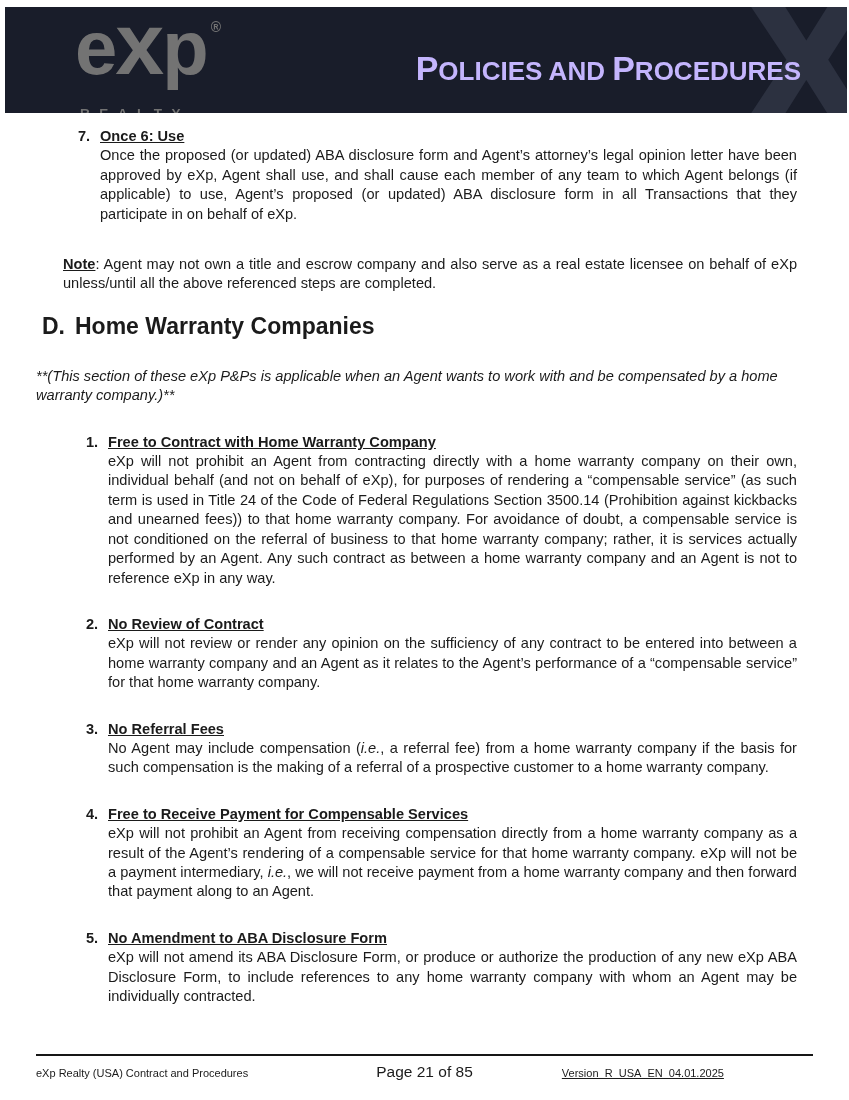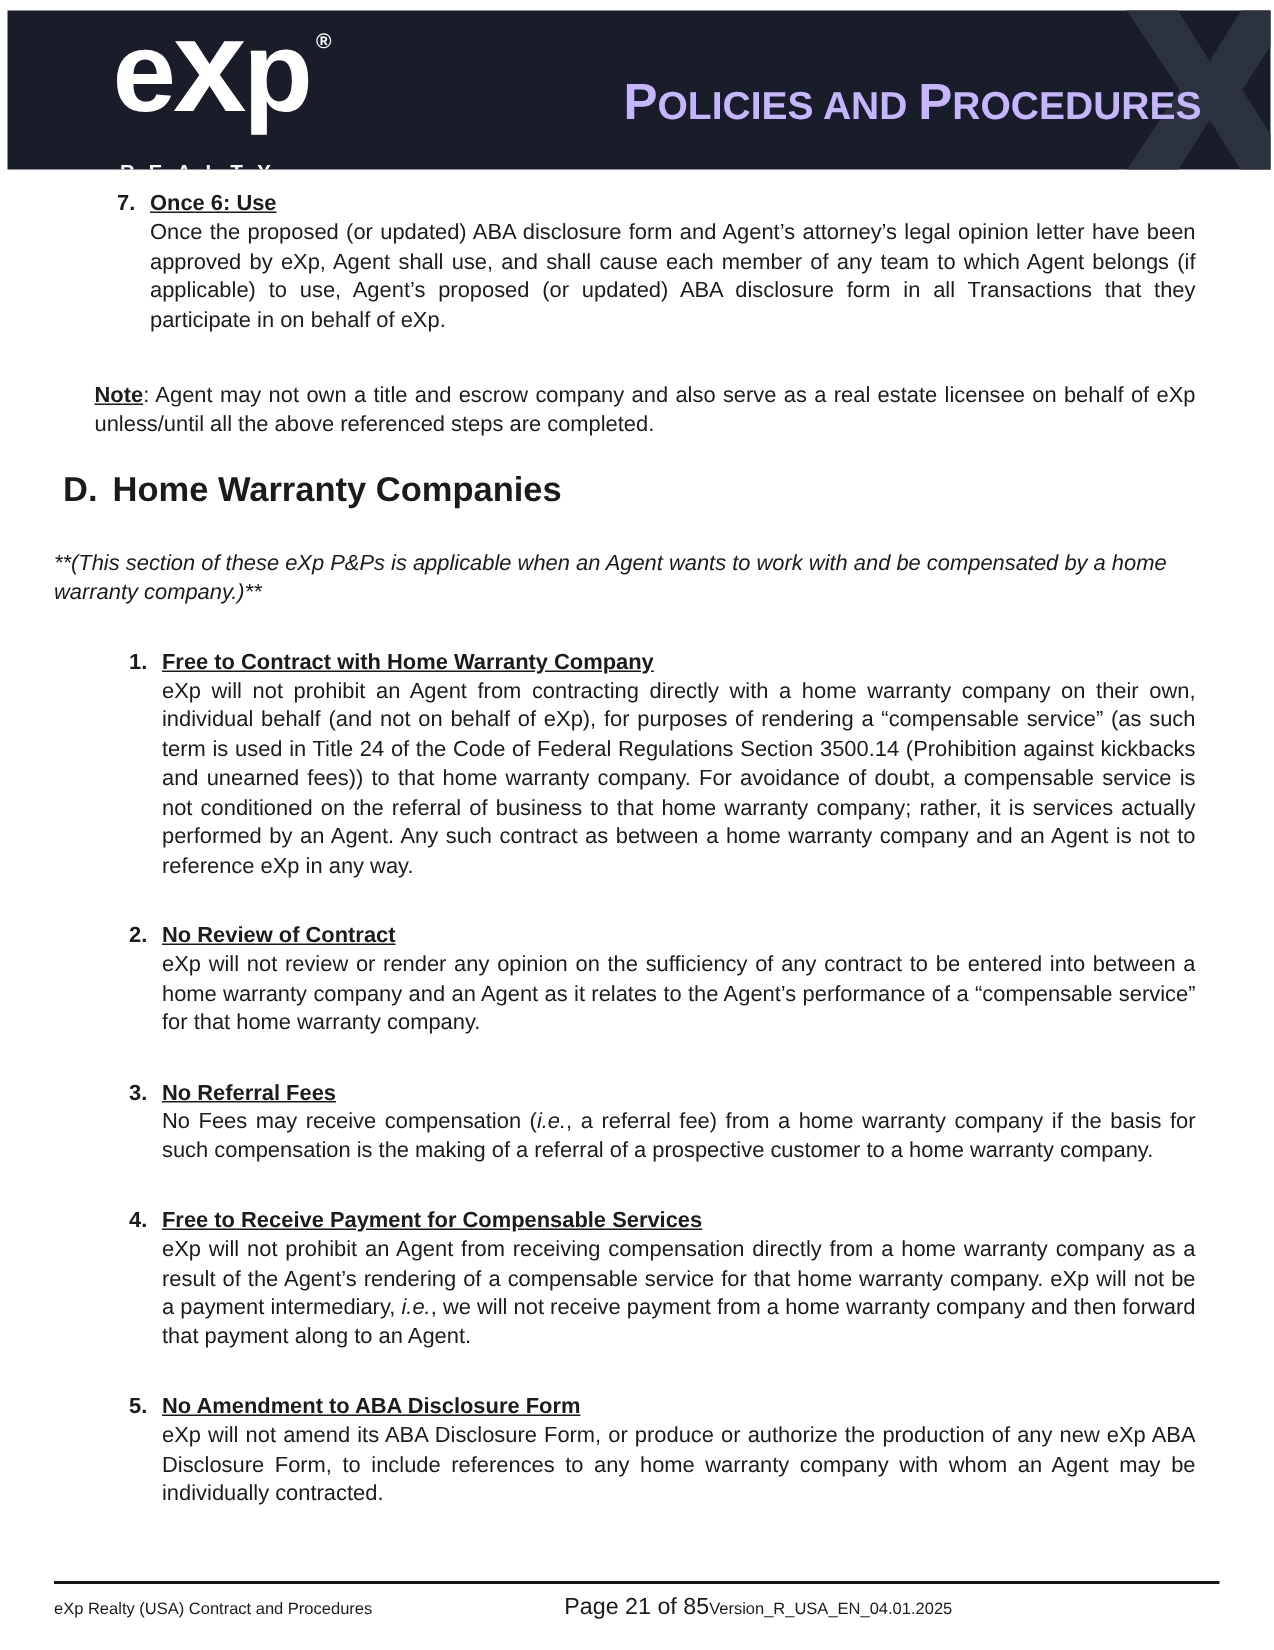--- a/index.html
+++ b/index.html
@@ -33,21 +33,21 @@
     font-size: 230px;
     font-weight: 700;
     color: #2c3140;
     line-height: 1;
     user-select: none;
   }
   .logo {
     position: absolute;
     left: 70px;
     top: 4px;
-    color: #ffffff;
+    color: #737373;
     text-align: left;
   }
   .logo-word {
     font-weight: 700;
     line-height: 66px;
     letter-spacing: -2px;
     white-space: nowrap;
   }
   .logo-e, .logo-p { font-size: 76px; }
   .logo-x { font-size: 88px; }
@@ -128,21 +128,21 @@
     left: 36px;
     right: 36px;
     top: 1054px;
     border-top: 2px solid #161616;
     padding-top: 7px;
     display: flex;
     align-items: baseline;
   }
   .f-left  { flex: 1 1 0; font-size: 11px; text-align: left; }
   .f-center{ flex: 0 0 auto; font-size: 15.5px; text-align: right; }
-  .f-right { flex: 1 1 0; font-size: 11px; text-align: left; }
+  .f-right { flex: 1 1 0; font-size: 11px; text-align: center; text-decoration: underline; }
 </style>
 </head>
 <body>
 
 <div class="header-bar">
   <div class="x-watermark">X</div>
   <div class="logo">
     <div class="logo-word"><span class="logo-e">e</span><span class="logo-x">x</span><span class="logo-p">p</span><span class="logo-reg">®</span></div>
     <div class="logo-realty">REALTY</div>
   </div>
@@ -178,21 +178,21 @@
     <div class="item-body-wrap">
       <div class="item-heading">No Review of Contract</div>
       <div class="justified"><span>eXp will not review or render any opinion on the sufficiency of any contract to be entered into between a home warranty company and an Agent as it relates to the Agent’s performance of a “compensable service” for that home warranty company.</span></div>
     </div>
   </div>
 
   <div class="list-item flex-item">
     <span class="num">3.</span>
     <div class="item-body-wrap">
       <div class="item-heading">No Referral Fees</div>
-      <div class="justified"><span>No Fees may receive compensation (</span><span class="it">i.e.</span><span>, a referral fee) from a home warranty company if the basis for such compensation is the making of a referral of a prospective customer to a home warranty company.</span></div>
+      <div class="justified"><span>No Agent may include compensation (</span><span class="it">i.e.</span><span>, a referral fee) from a home warranty company if the basis for such compensation is the making of a referral of a prospective customer to a home warranty company.</span></div>
     </div>
   </div>
 
   <div class="list-item flex-item">
     <span class="num">4.</span>
     <div class="item-body-wrap">
       <div class="item-heading">Free to Receive Payment for Compensable Services</div>
       <div class="justified"><span>eXp will not prohibit an Agent from receiving compensation directly from a home warranty company as a result of the Agent’s rendering of a compensable service for that home warranty company.  eXp will not be a payment intermediary, </span><span class="it">i.e.</span><span>, we will not receive payment from a home warranty company and then forward that payment along to an Agent.</span></div>
     </div>
   </div>

